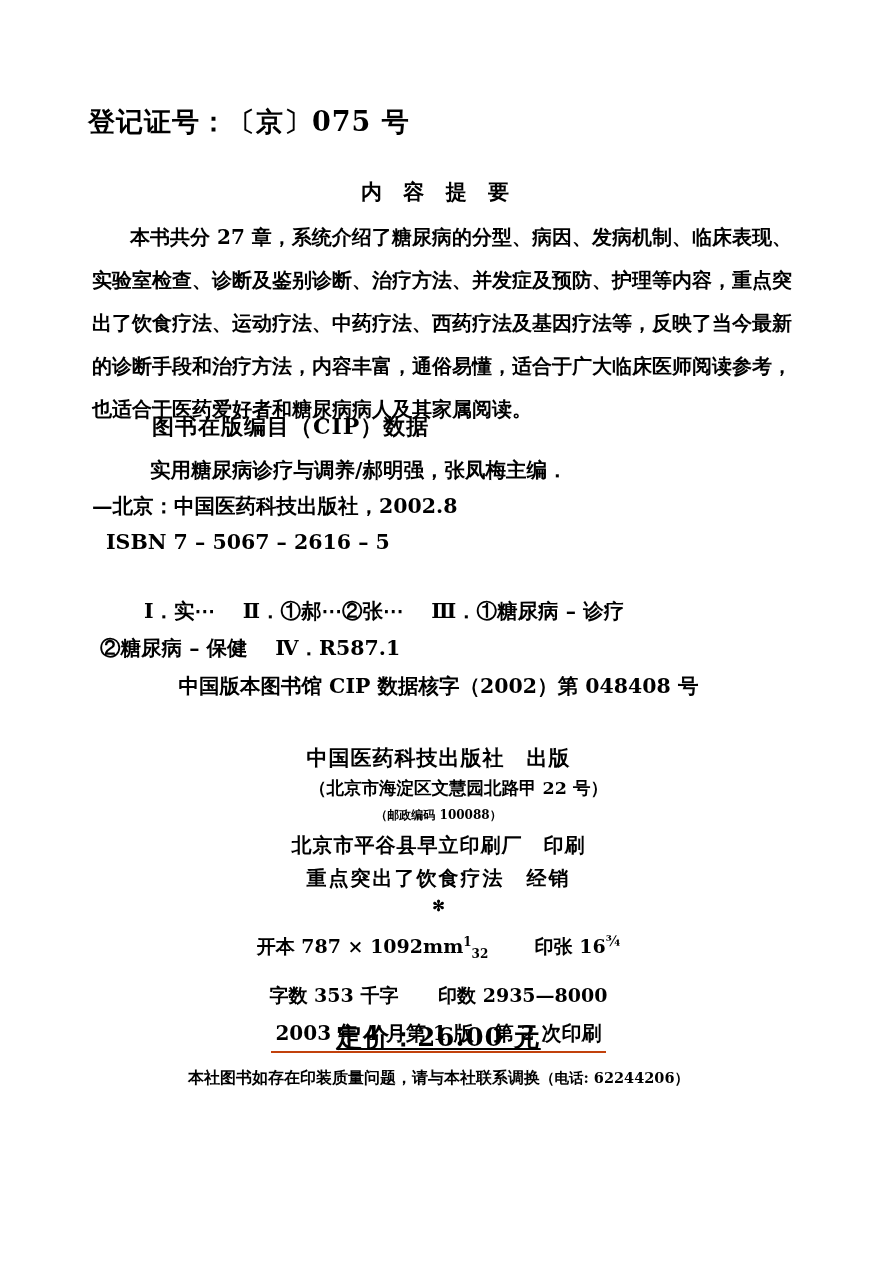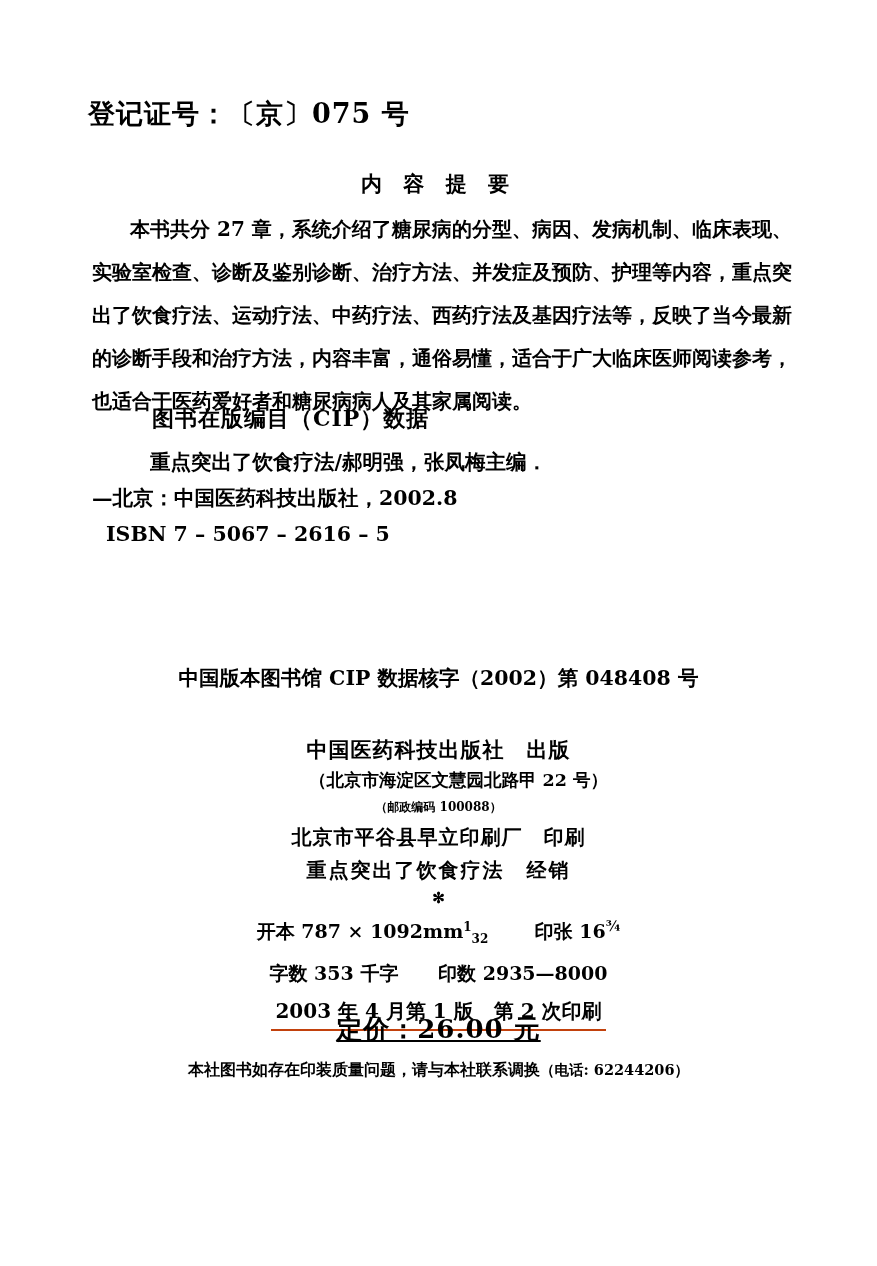--- a/index.html
+++ b/index.html
@@ -10,21 +10,21 @@
   body {
     width: 877px;
     height: 1266px;
     position: relative;
     font-family: "DejaVu Serif", "Liberation Serif", serif;
     color: #000000;
     overflow: hidden;
   }
   .page {
     position: absolute;
-    left: 0; top: 0;
+    left: 0; top: 8px;
     width: 877px;
     height: 906px;
   }
   .reg-line {
     position: absolute;
     left: 88px;
     top: 96px;
     font-size: 27px;
     font-weight: bold;
     letter-spacing: 1px;
@@ -111,21 +111,21 @@
   .colophon .r {
     display: block;
     white-space: nowrap;
   }
   .c-publisher { font-size: 21px; line-height: 32px; letter-spacing: 1px; }
   .c-address { font-size: 17.5px; line-height: 28px; padding-left: 40px; }
   .c-zip { font-size: 12px; line-height: 27px; }
   .c-printer { font-size: 20px; line-height: 33px; letter-spacing: 1px; }
   .c-dist { font-size: 20px; line-height: 33px; letter-spacing: 2px; }
   .c-star { font-size: 15px; line-height: 22px; }
-  .c-spec { font-size: 19px; line-height: 34px; }
+  .c-spec { font-size: 19px; line-height: 48px; }
   .c-spec2 { font-size: 19px; line-height: 34px; }
   .sup { font-size: 12px; vertical-align: super; }
   .sub { font-size: 12px; vertical-align: sub; }
   .frac { font-size: 14px; vertical-align: super; }
 
   .c-edition {
     font-size: 20px;
     line-height: 34px;
     display: inline-block;
     border-bottom: 2px solid #c2410c;
@@ -163,25 +163,29 @@
 
   <div class="section-title" id="abstract-title">内 容 提 要</div>
 
   <div class="abstract">
     <p class="first">本书共分 27 章，系统介绍了糖尿病的分型、病因、发病机制、临床表现、实验室检查、诊断及鉴别诊断、治疗方法、并发症及预防、护理等内容，重点突出了饮食疗法、运动疗法、中药疗法、西药疗法及基因疗法等，反映了当今最新的诊断手段和治疗方法，内容丰富，通俗易懂，适合于广大临床医师阅读参考，也适合于医药爱好者和糖尿病病人及其家属阅读。</p>
   </div>
 
   <div class="cip-heading">图书在版编目（CIP）数据</div>
 
   <div class="cip-body">
-    <div class="l1">重点突出了饮食疗法/郝明强，张凤梅主编．</div>
+    <div class="l1">实用糖尿病诊疗与调养/郝明强，张凤梅主编．</div>
     <div class="l2">—北京：中国医药科技出版社，2002.8</div>
     <div class="l3">ISBN 7 – 5067 – 2616 – 5</div>
   </div>
 
+  <div class="class-lines">
+    <div class="cl1">Ⅰ．实⋯　 Ⅱ．①郝⋯②张⋯　 Ⅲ．①糖尿病 – 诊疗</div>
+    <div class="cl2">②糖尿病 – 保健　 Ⅳ．R587.1</div>
+  </div>
 
   <div class="cip-number">中国版本图书馆 CIP 数据核字（2002）第 048408 号</div>
 
   <div class="colophon">
     <span class="r c-publisher">中国医药科技出版社　出版</span>
     <span class="r c-address">（北京市海淀区文慧园北路甲 22 号）</span>
     <span class="r c-zip">（邮政编码 100088）</span>
     <span class="r c-printer">北京市平谷县早立印刷厂　印刷</span>
     <span class="r c-dist">重点突出了饮食疗法　经销</span>
     <span class="r c-star">✻</span>

